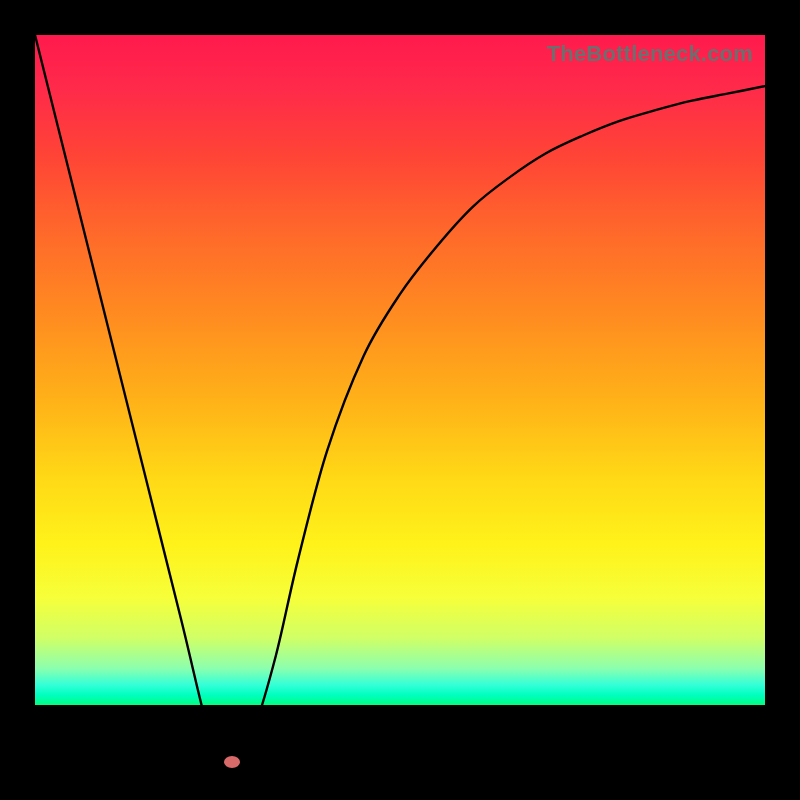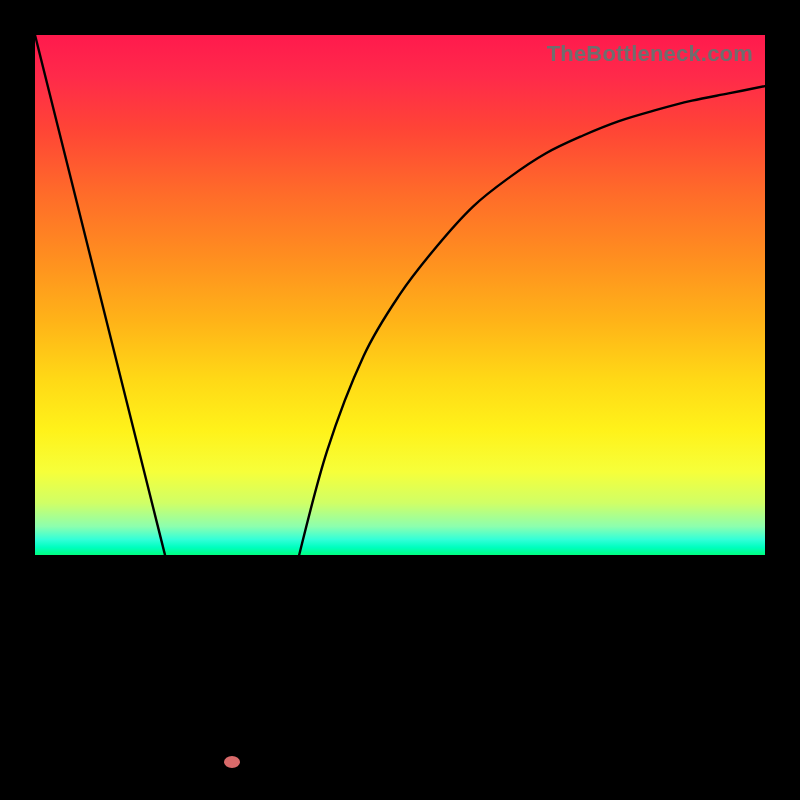--- a/index.html
+++ b/index.html
@@ -8,21 +8,21 @@
     width: 800px;
     height: 800px;
     background: #000;
     position: relative;
   }
   .plot {
     position: absolute;
     left: 35px;
     top: 35px;
     width: 730px;
-    height: 520px;
+    height: 670px;
     background: linear-gradient(to bottom,
       #ff1a4d 0%,
       #ff2a4a 8%,
       #ff4436 18%,
       #ff6a2a 30%,
       #ff8c20 42%,
       #ffb318 55%,
       #ffd816 66%,
       #fff21a 76%,
       #f6ff3a 84%,

